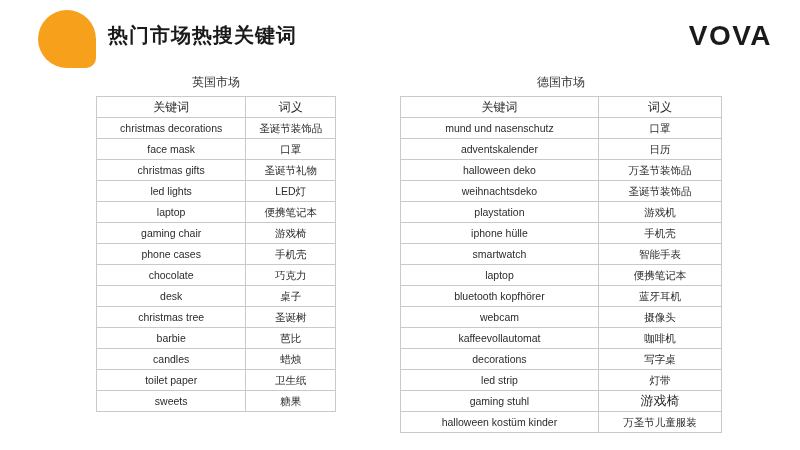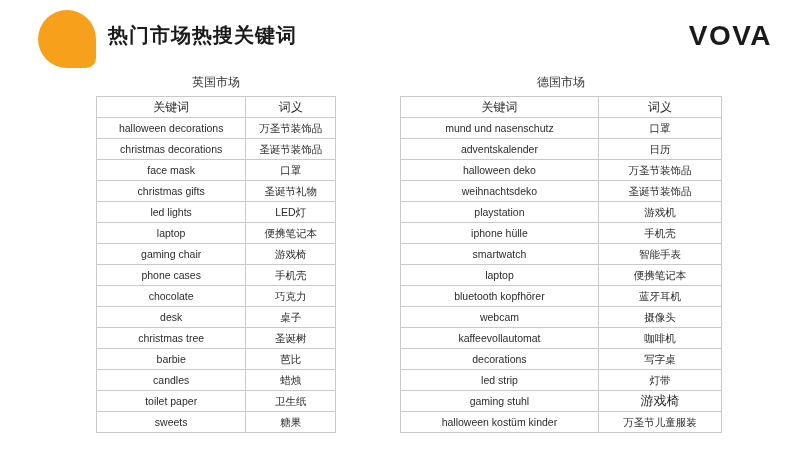--- a/index.html
+++ b/index.html
@@ -104,24 +104,20 @@
 
   <div class="table-block left">
     <div class="table-caption">英国市场</div>
     <table>
       <tbody>
         <tr class="header-row">
           <td class="col-kw">关键词</td>
           <td class="col-mn">词义</td>
         </tr>
         <tr>
-          <td class="col-kw">halloween decorations</td>
-          <td class="col-mn">万圣节装饰品</td>
-        </tr>
-        <tr>
           <td class="col-kw">christmas decorations</td>
           <td class="col-mn">圣诞节装饰品</td>
         </tr>
         <tr>
           <td class="col-kw">face mask</td>
           <td class="col-mn">口罩</td>
         </tr>
         <tr>
           <td class="col-kw">christmas gifts</td>
           <td class="col-mn">圣诞节礼物</td>

